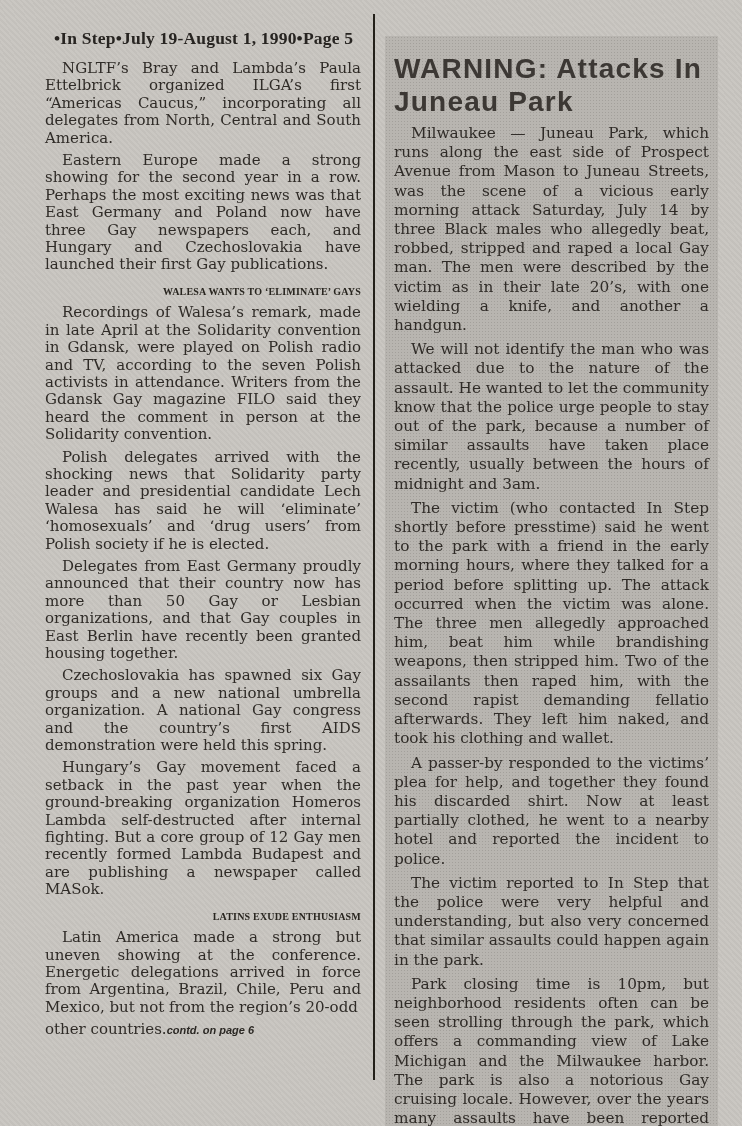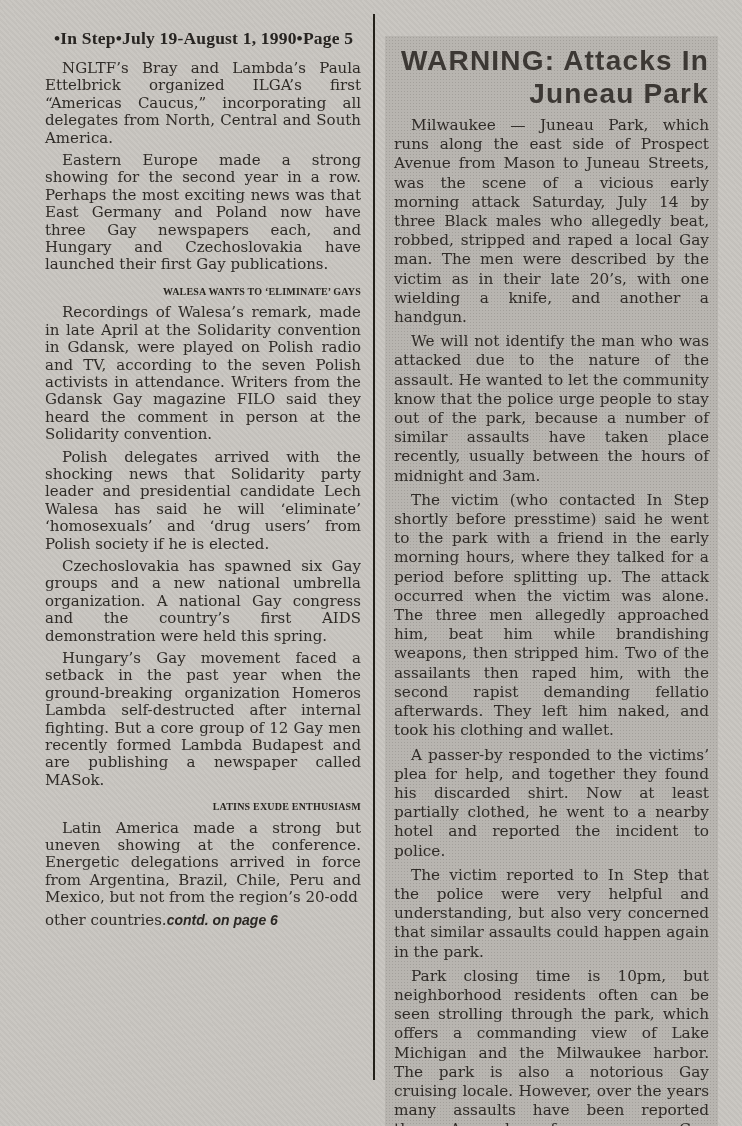--- a/index.html
+++ b/index.html
@@ -35,62 +35,63 @@
     font-family:"Liberation Serif", serif;
     font-size:10px;font-weight:bold;text-align:right;
     letter-spacing:0.2px;color:#28251f;text-indent:0;
   }
   .last-line{
     display:flex;align-items:baseline;
     margin-top:0;
   }
   .contd{
     font-family:"Liberation Sans", sans-serif;
-    font-style:italic;font-weight:bold;font-size:14px;
+    font-style:italic;font-weight:bold;font-size:11px;
     color:#2b2824;
   }
   
   .divider{
     position:absolute;left:373px;top:14px;width:2px;height:1066px;
     background:#232019;
   }
   
   .right-panel{
     position:absolute;left:385px;top:36px;width:333px;
     background-color:#b8b5b0;
     background-image:radial-gradient(rgba(55,50,45,0.16) 0.8px, rgba(0,0,0,0) 0.9px);
     background-size:3px 3px;
     padding:4px 9px 14px 9px;
     box-sizing:border-box;
   }
   .right-panel h1{
-    margin:4px 0 6px 0;
+    margin:12px 0 6px 0;
     font-family:"Liberation Sans", sans-serif;
     font-weight:bold;font-size:28px;line-height:33px;
-    letter-spacing:1.2px;color:#3c3834;text-align:right;
+    letter-spacing:1.2px;color:#3c3834;
   }
   .right-panel p{
     margin:0 0 5px 0;text-indent:17px;
     font-size:15.3px;line-height:19.2px;text-align:justify;
   }
   .dateline{font-weight:normal;}
 </style>
 </head>
 <body>
 
 <div class="page">
 
   <div class="masthead">•In Step•July 19-August 1, 1990•Page 5</div>
 
   <div class="left-col">
     <p>NGLTF’s Bray and Lambda’s Paula Ettelbrick organized ILGA’s first “Americas Caucus,” incorporating all delegates from North, Central and South America.</p>
     <p>Eastern Europe made a strong showing for the second year in a row. Perhaps the most exciting news was that East Germany and Poland now have three Gay newspapers each, and Hungary and Czechoslovakia have launched their first Gay publications.</p>
     <h2>WALESA WANTS TO ‘ELIMINATE’ GAYS</h2>
     <p>Recordings of Walesa’s remark, made in late April at the Solidarity convention in Gdansk, were played on Polish radio and TV, according to the seven Polish activists in attendance. Writers from the Gdansk Gay magazine FILO said they heard the comment in person at the Solidarity convention.</p>
     <p>Polish delegates arrived with the shocking news that Solidarity party leader and presidential candidate Lech Walesa has said he will ‘eliminate’ ‘homosexuals’ and ‘drug users’ from Polish society if he is elected.</p>
+    <p>Delegates from East Germany proudly announced that their country now has more than 50 Gay or Lesbian organizations, and that Gay couples in East Berlin have recently been granted housing together.</p>
     <p>Czechoslovakia has spawned six Gay groups and a new national umbrella organization. A national Gay congress and the country’s first AIDS demonstration were held this spring.</p>
     <p>Hungary’s Gay movement faced a setback in the past year when the ground-breaking organization Homeros Lambda self-destructed after internal fighting. But a core group of 12 Gay men recently formed Lambda Budapest and are publishing a newspaper called MASok.</p>
     <h2>LATINS EXUDE ENTHUSIASM</h2>
     <p>Latin America made a strong but uneven showing at the conference. Energetic delegations arrived in force from Argentina, Brazil, Chile, Peru and Mexico, but not from the region’s 20-odd</p>
     <div class="last-line">
       <span>other countries.</span>
       <span class="contd">contd. on page 6</span>
     </div>
   </div>
 

